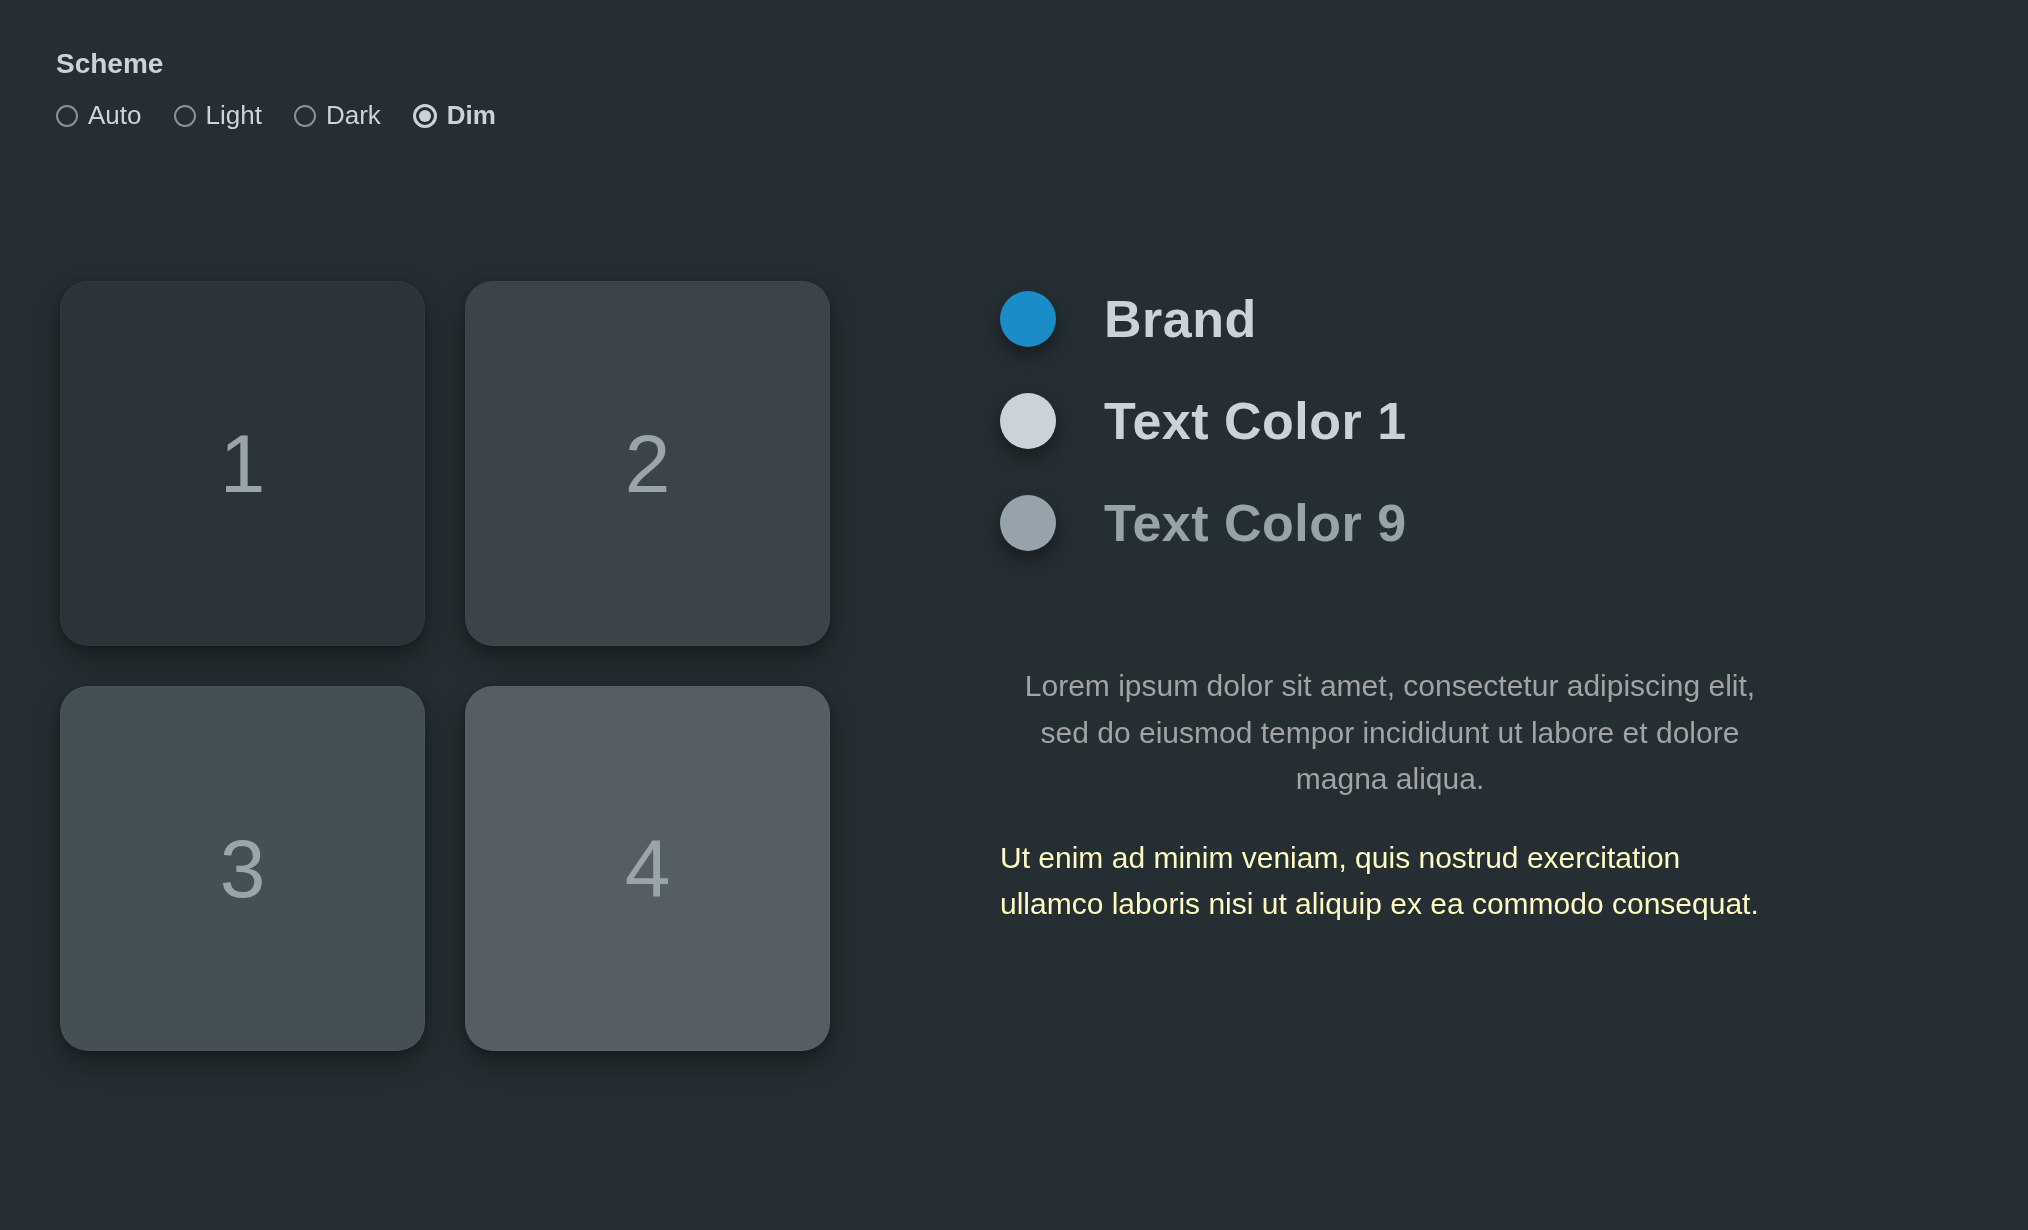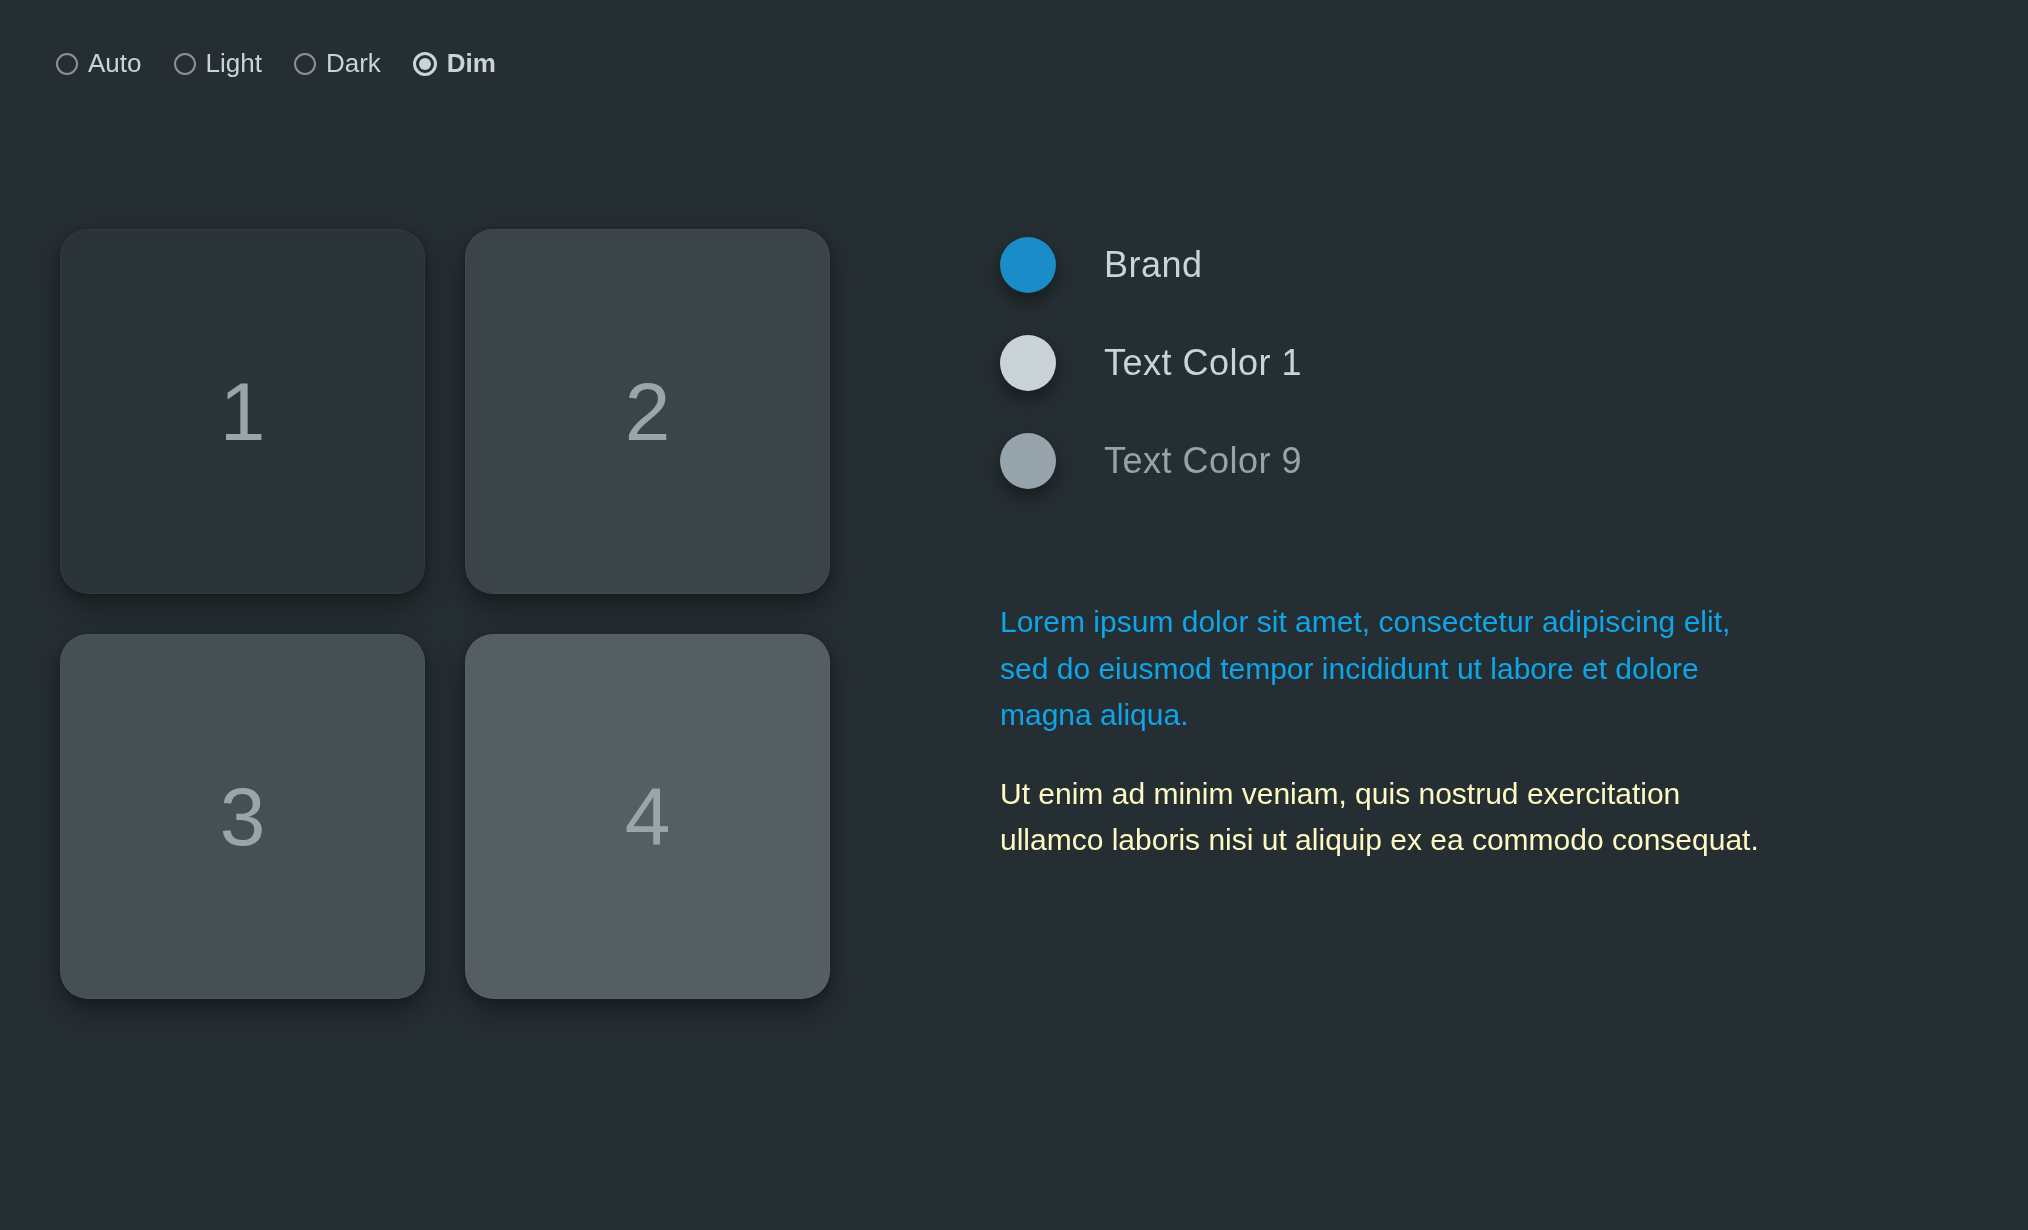--- a/index.html
+++ b/index.html
@@ -115,46 +115,47 @@
     gap: 48px;
   }
   .swatch {
     width: 56px;
     height: 56px;
     border-radius: 50%;
     box-shadow: 0 8px 18px rgba(0,0,0,0.4);
     flex-shrink: 0;
   }
   .swatch-label {
-    font-size: 36px;
-    font-weight: 400;
+    font-size: 52px;
+    font-weight: 700;
     letter-spacing: 0.5px;
   }
   .swatch-brand { background: #1a8cc8; }
   .swatch-text1 { background: #c9d3d8; }
   .swatch-text2 { background: #97a3aa; }
   .lbl-brand { color: #c9d3d8; }
   .lbl-text1 { color: #c9d3d8; }
   .lbl-text2 { color: #97a3aa; }
 
   .paragraphs p {
     font-size: 30px;
     line-height: 1.55;
     font-weight: 300;
     margin-bottom: 32px;
     max-width: 780px;
   }
-  .para1 { color: #0ea5e9; }
+  .para1 { color: #a3a3a3; text-align: center; }
   .para2 { color: #fef9c3; }
 </style>
 </head>
 <body>
 
 <div class="page">
 
+  <div class="scheme-label">Scheme</div>
 
   <div class="radio-row">
     <div class="radio-item">
       <span class="radio-circle"></span>
       <span class="radio-label">Auto</span>
     </div>
     <div class="radio-item">
       <span class="radio-circle"></span>
       <span class="radio-label">Light</span>
     </div>

